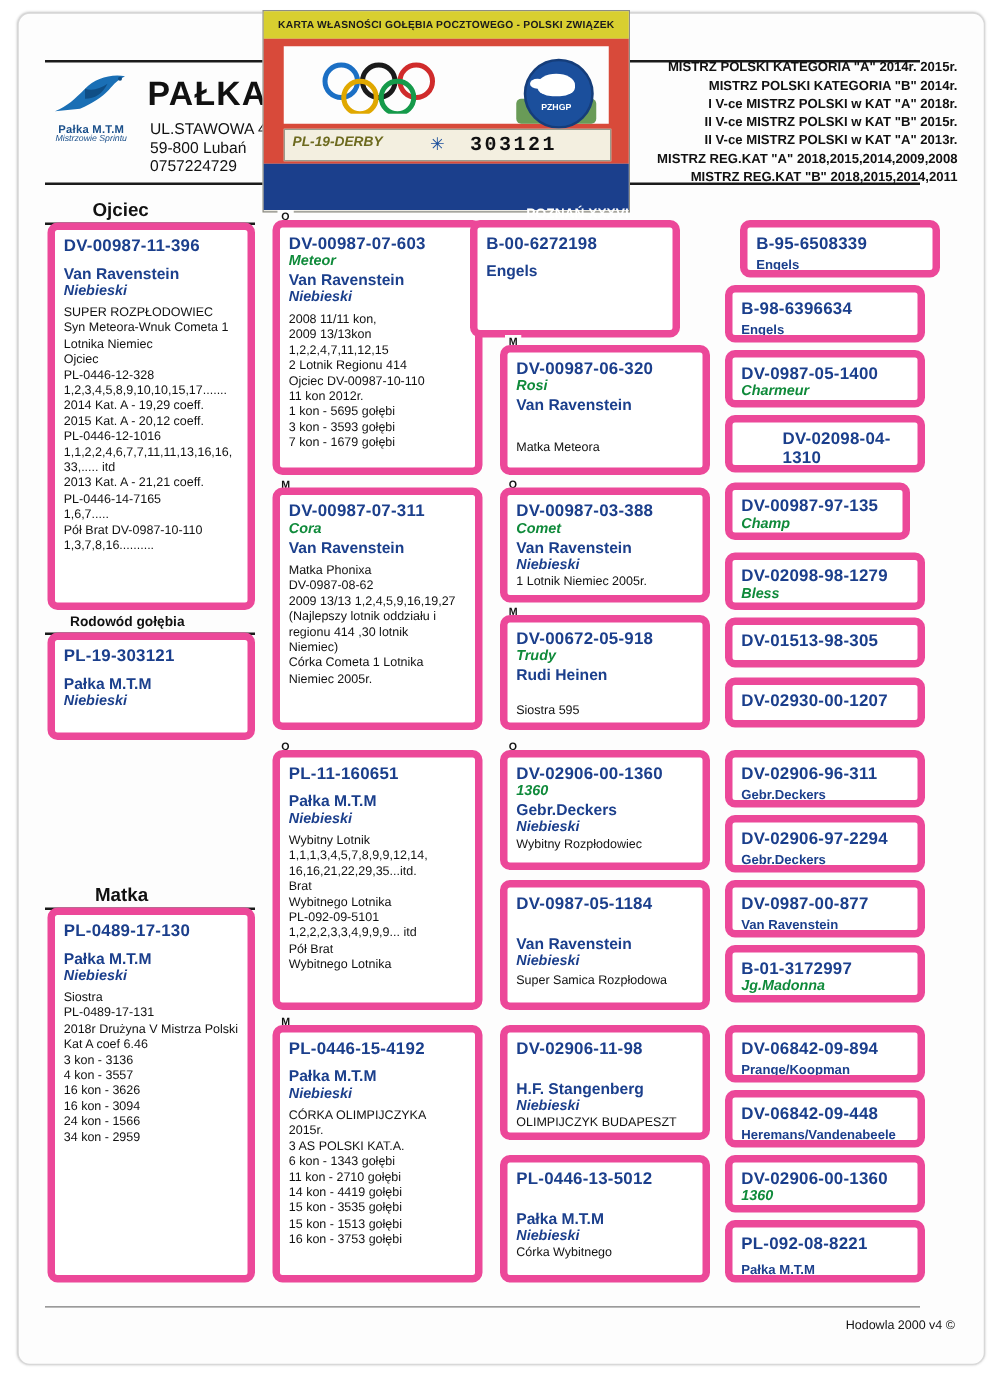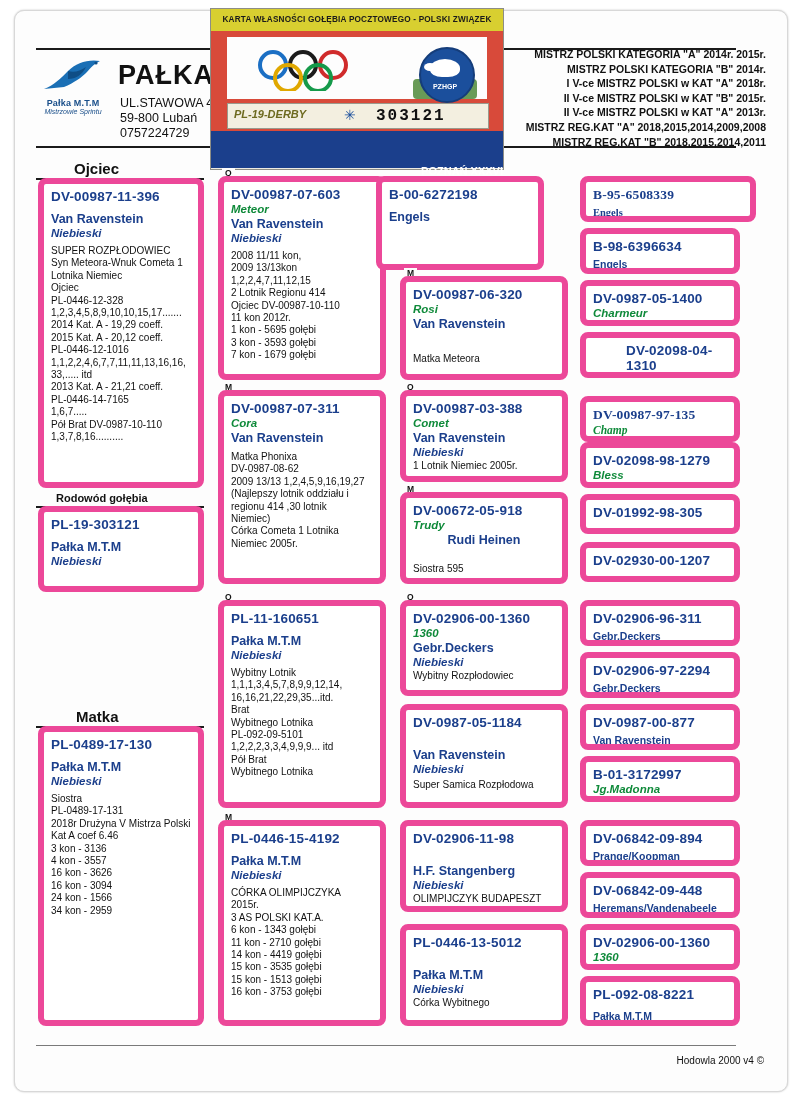--- a/index.html
+++ b/index.html
@@ -257,21 +257,21 @@
     <div class="bgreen">Comet</div>
     <div class="bname" style="margin-top:2px;">Van Ravenstein</div>
     <div class="bblue">Niebieski</div>
     <div class="btxt" style="margin-top:2px;">1 Lotnik Niemiec 2005r.</div>
   </div>
 
   <div class="ring" style="left:404px;top:484px;">M</div>
   <div class="box" style="left:400px;top:492px;width:168px;height:92px;">
     <div class="bid">DV-00672-05-918</div>
     <div class="bgreen">Trudy</div>
-    <div class="bname" style="margin-top:2px;text-align:center;">Rudi Heinen</div>
+    <div class="bname" style="margin-top:2px;">Rudi Heinen</div>
     <div class="btxt" style="margin-top:16px;">Siostra 595</div>
   </div>
 
   <div class="ring" style="left:404px;top:592px;">O</div>
   <div class="box" style="left:400px;top:600px;width:168px;height:96px;">
     <div class="bid">DV-02906-00-1360</div>
     <div class="bgreen">1360</div>
     <div class="bname" style="margin-top:2px;">Gebr.Deckers</div>
     <div class="bblue">Niebieski</div>
     <div class="btxt" style="margin-top:2px;">Wybitny Rozpłodowiec</div>
@@ -291,50 +291,50 @@
     <div class="btxt" style="margin-top:2px;">OLIMPIJCZYK BUDAPESZT</div>
   </div>
 
   <div class="box" style="left:400px;top:924px;width:168px;height:102px;">
     <div class="bid">PL-0446-13-5012</div>
     <div class="bname" style="margin-top:18px;">Pałka M.T.M</div>
     <div class="bblue">Niebieski</div>
     <div class="btxt" style="margin-top:2px;">Córka Wybitnego</div>
   </div>
 
-  <div class="box" style="left:580px;top:176px;width:176px;height:46px;font-family:Liberation Serif, serif;">
+  <div class="box" style="left:592px;top:176px;width:160px;height:46px;">
     <div class="bid">B-95-6508339</div>
     <div class="bname" style="margin-top:4px;font-size:10.5px;">Engels</div>
   </div>
   <div class="box" style="left:580px;top:228px;width:160px;height:46px;">
     <div class="bid">B-98-6396634</div>
     <div class="bname" style="margin-top:4px;font-size:10.5px;">Engels</div>
   </div>
   <div class="box" style="left:580px;top:280px;width:160px;height:46px;">
     <div class="bid">DV-0987-05-1400</div>
     <div class="bgreen" style="margin-top:1px;">Charmeur</div>
     <div class="bname" style="margin-top:1px;font-size:10.5px;">Van Ravenstein</div>
   </div>
   <div class="box" style="left:580px;top:332px;width:160px;height:46px;padding-left:40px;">
     <div class="bid">DV-02098-04-1310</div>
     <div class="bgreen" style="margin-top:1px;">Ria</div>
     <div class="bname" style="margin-top:1px;font-size:10.5px;">Gunter Prange</div>
   </div>
-  <div class="box" style="left:580px;top:396px;width:160px;height:46px;font-family:Liberation Serif, serif;">
+  <div class="box" style="left:580px;top:386px;width:148px;height:46px;">
     <div class="bid">DV-00987-97-135</div>
     <div class="bgreen" style="margin-top:1px;">Champ</div>
     <div class="bname" style="margin-top:1px;font-size:10.5px;">Van Ravenstein</div>
   </div>
   <div class="box" style="left:580px;top:442px;width:160px;height:46px;">
     <div class="bid">DV-02098-98-1279</div>
     <div class="bgreen" style="margin-top:1px;">Bless</div>
     <div class="bname" style="margin-top:1px;font-size:10.5px;">Gunter Prange</div>
   </div>
   <div class="box" style="left:580px;top:494px;width:160px;height:40px;">
-    <div class="bid">DV-01992-98-305</div>
+    <div class="bid">DV-01513-98-305</div>
     <div class="bname" style="margin-top:4px;font-size:10.5px;"></div>
   </div>
   <div class="box" style="left:580px;top:542px;width:160px;height:40px;">
     <div class="bid">DV-02930-00-1207</div>
     <div class="bname" style="margin-top:4px;font-size:10.5px;"></div>
   </div>
   <div class="box" style="left:580px;top:600px;width:160px;height:46px;">
     <div class="bid">DV-02906-96-311</div>
     <div class="bname" style="margin-top:4px;font-size:10.5px;">Gebr.Deckers</div>
   </div>

